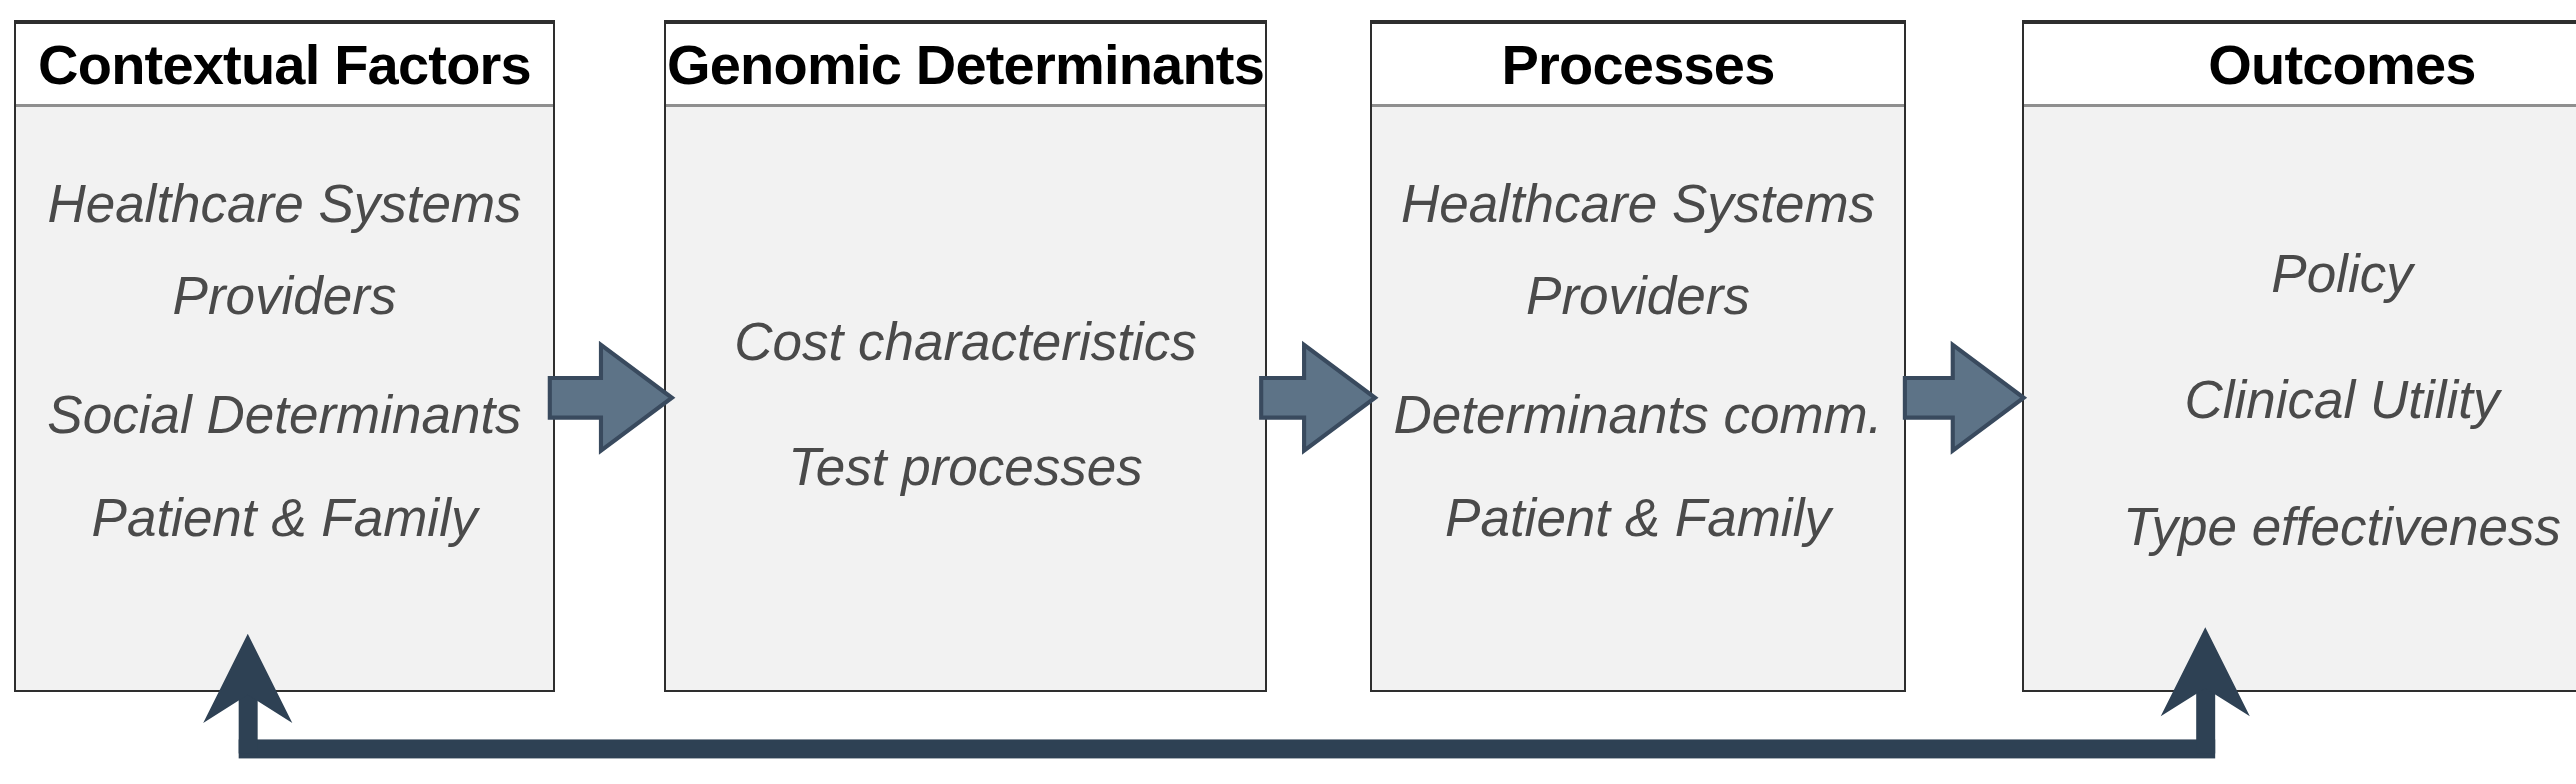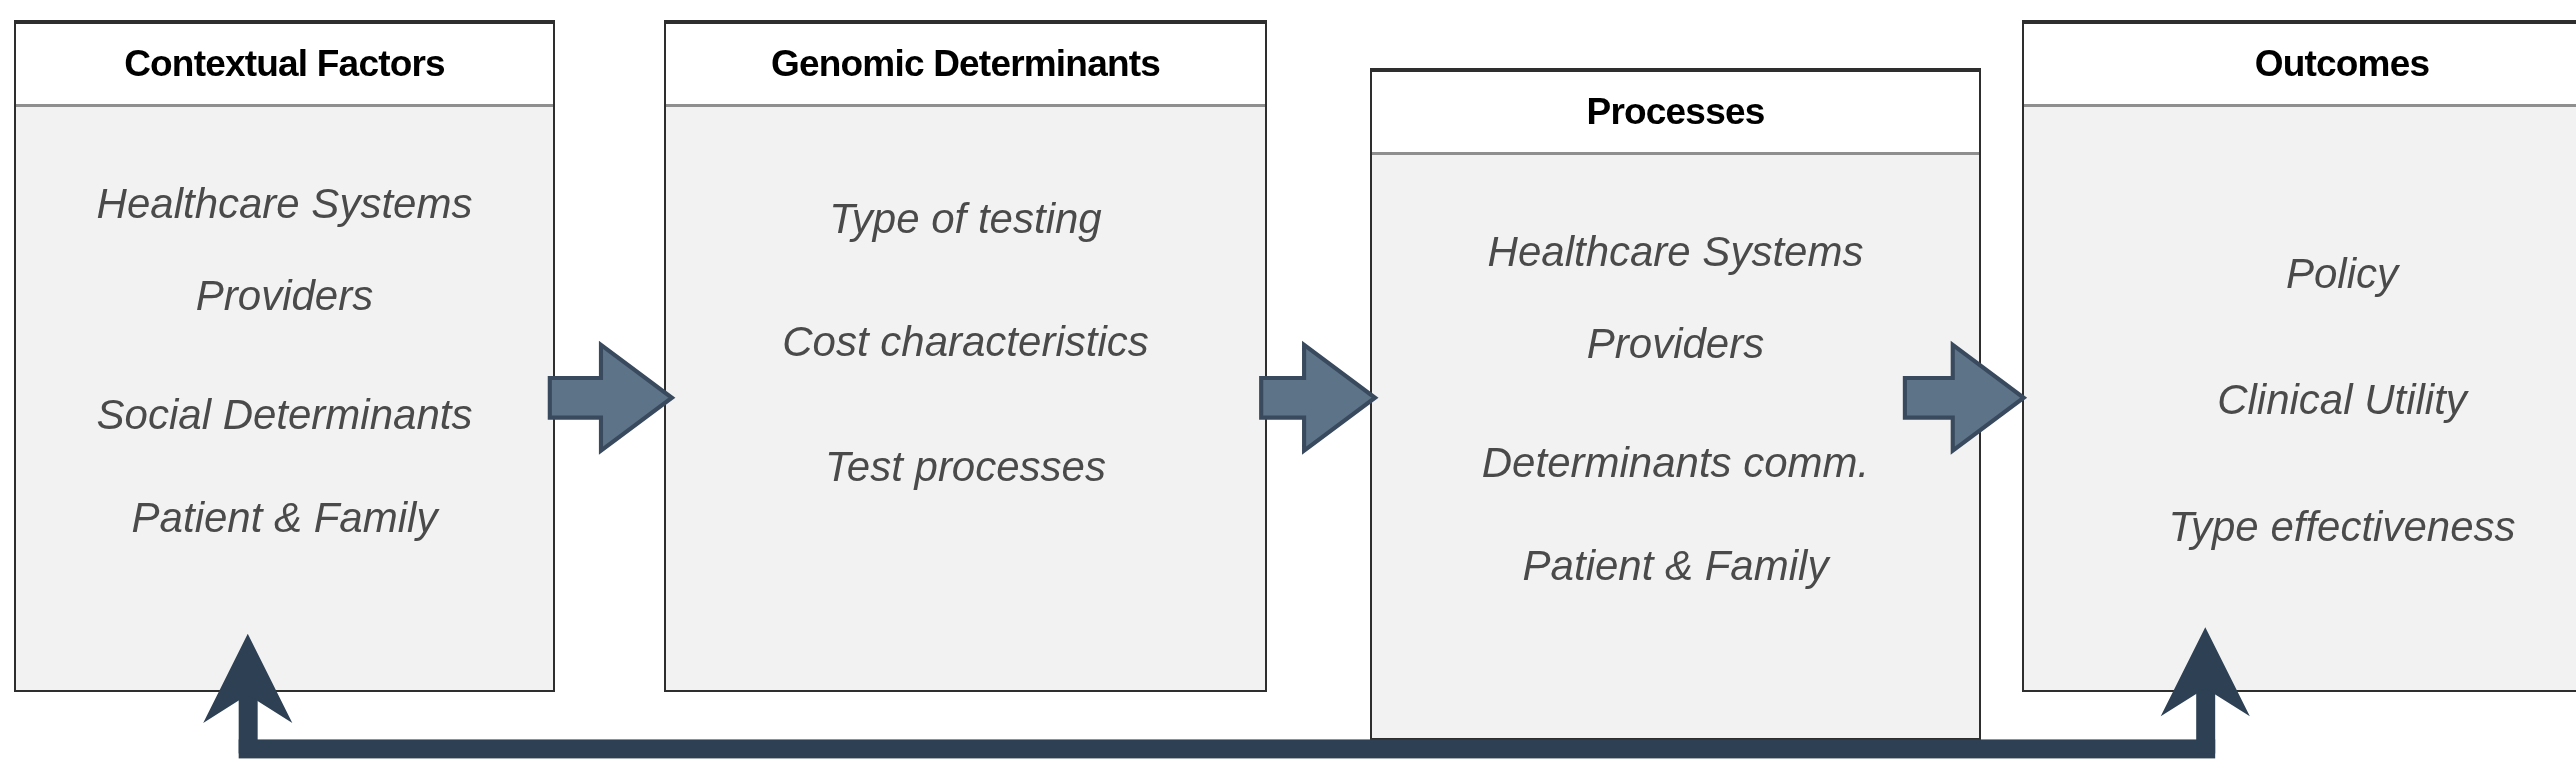--- a/index.html
+++ b/index.html
@@ -9,39 +9,39 @@
   }
   .canvas{position:absolute;left:0;top:0;width:2576px;height:784px;}
   .box{
     position:absolute;top:20px;height:672px;box-sizing:border-box;
     background:#f2f2f2;border:2.5px solid #2e2e2e;border-top-width:4.1px;
   }
   .box-hdr{
     box-sizing:border-box;height:83px;background:#ffffff;
     border-bottom:3.3px solid #8f8f8f;
     display:flex;align-items:center;justify-content:center;
-    font-weight:bold;font-size:37px;letter-spacing:-0.8px;color:#000000;
+    font-weight:bold;font-size:56px;letter-spacing:-0.8px;color:#000000;
     white-space:nowrap;
   }
   .itm{
     position:absolute;left:0;width:100%;height:58px;line-height:58px;
-    text-align:center;font-style:italic;font-size:42px;color:#4a4a4a;
+    text-align:center;font-style:italic;font-size:53px;color:#4a4a4a;
     white-space:nowrap;
   }
   
   .rhythm-a .i1{top:151px}.rhythm-a .i2{top:243px}
   .rhythm-a .i3{top:362px}.rhythm-a .i4{top:465px}
   
   .rhythm-b .i1{top:166px}.rhythm-b .i2{top:289px}
   .rhythm-b .i3{top:414px}.rhythm-b .i4{top:533px}
   
   .rhythm-c .i1{top:221px}.rhythm-c .i2{top:347px}.rhythm-c .i3{top:474px}
   #box-1{left:14px;width:541px;}
   #box-2{left:664px;width:603px;}
-  #box-3{left:1370px;width:611px;margin-top:48px;}
+  #box-3{left:1370px;width:536px;}
   #box-4{left:2022px;width:640px;}
   svg.overlay{position:absolute;left:0;top:0;z-index:5;pointer-events:none;}
 </style>
 </head>
 <body>
 
 <div class="canvas">
 
   <div class="box rhythm-a" id="box-1">
     <div class="box-hdr">
@@ -50,21 +50,20 @@
     <div class="itm i1">Healthcare Systems</div>
     <div class="itm i2">Providers</div>
     <div class="itm i3">Social Determinants</div>
     <div class="itm i4">Patient &amp; Family</div>
   </div>
 
   <div class="box rhythm-b" id="box-2">
     <div class="box-hdr">
       <span>Genomic Determinants</span>
     </div>
-    <div class="itm i1">Type of testing</div>
     <div class="itm i2">Cost characteristics</div>
     <div class="itm i3">Test processes</div>
   </div>
 
   <div class="box rhythm-a" id="box-3">
     <div class="box-hdr">
       <span>Processes</span>
     </div>
     <div class="itm i1">Healthcare Systems</div>
     <div class="itm i2">Providers</div>

